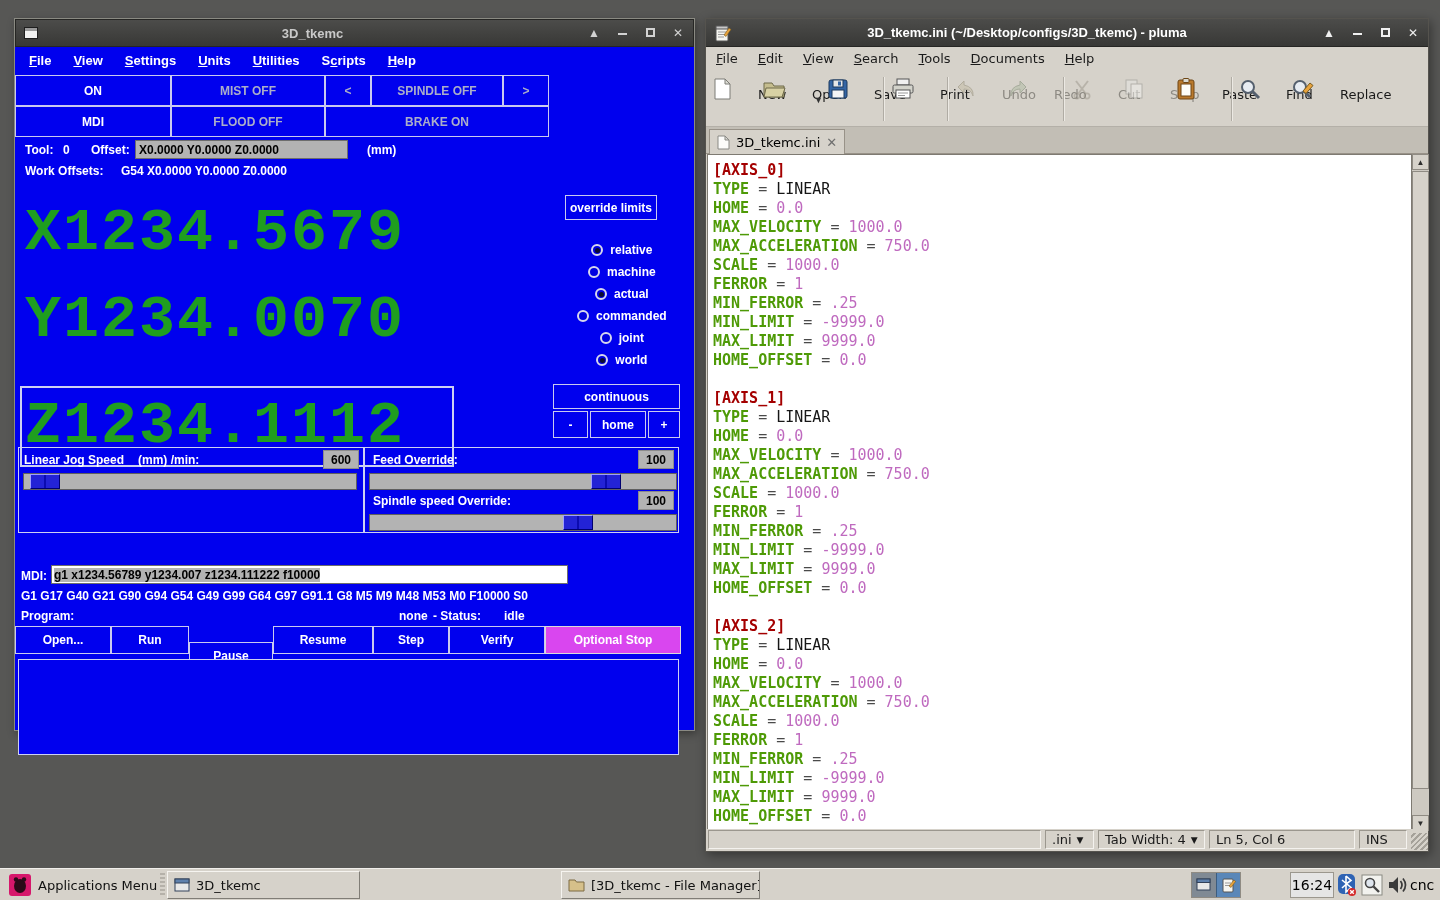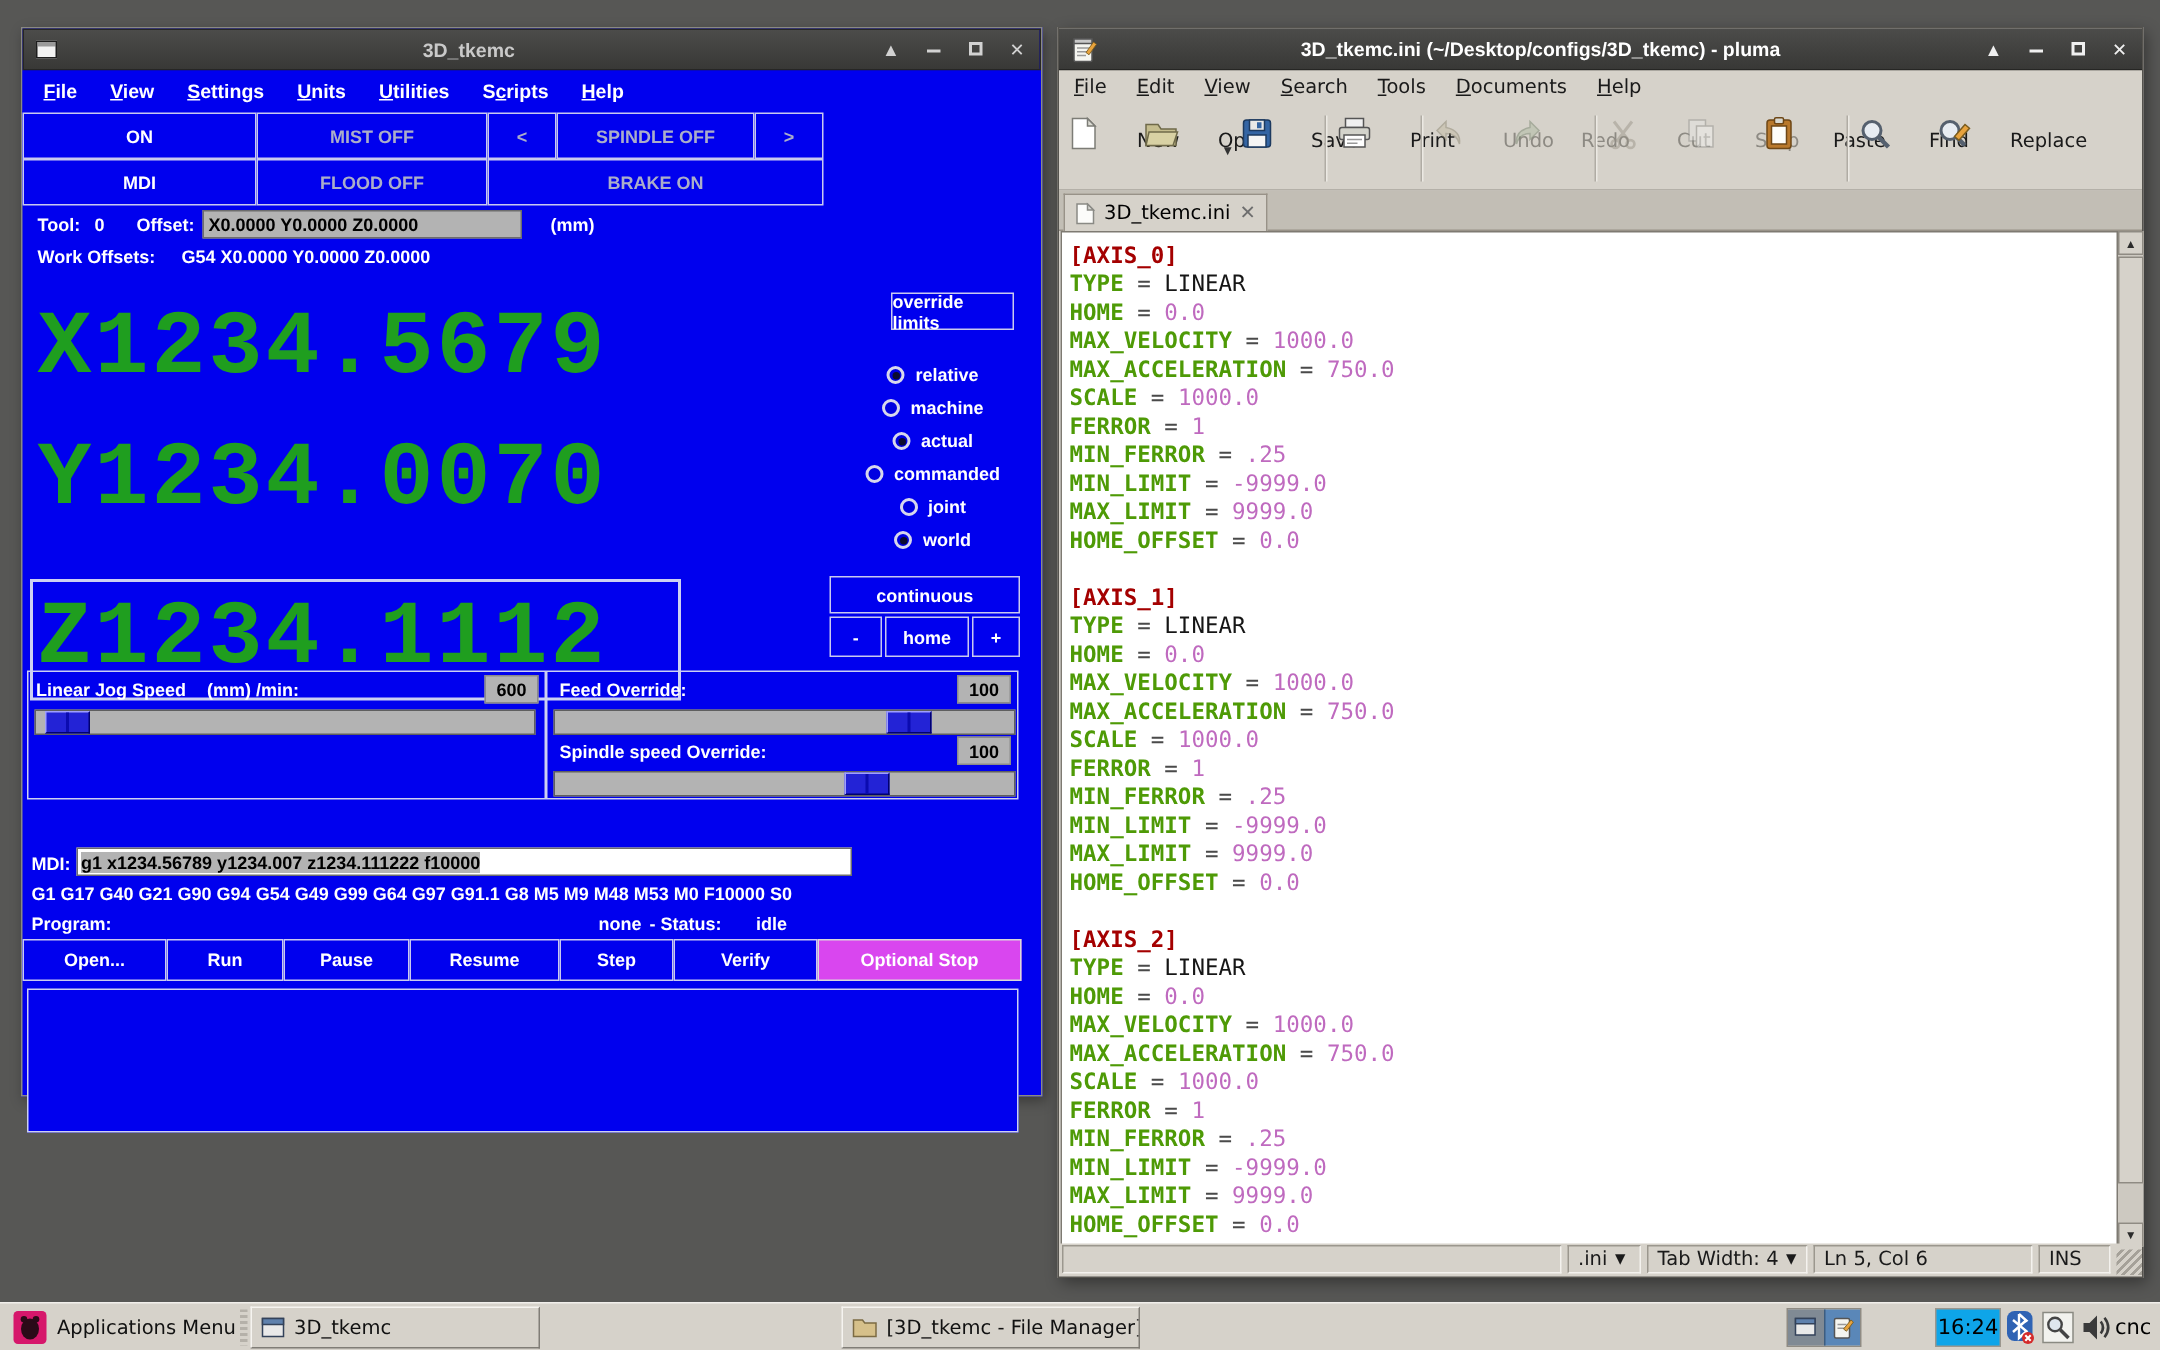--- a/index.html
+++ b/index.html
@@ -106,21 +106,21 @@
                background:repeating-linear-gradient(#b5b1a9 0 2px,#d6d2ca 2px 4px); }
   .taskbtn { position:absolute; top:2px; height:28px; background:#d6d2ca;
              border:1px solid; border-color:#f6f4f0 #807d76 #807d76 #f6f4f0;
              display:flex; align-items:center; gap:6px; padding:0 6px;
              font:13px "DejaVu Sans","Liberation Sans",sans-serif; color:#111; overflow:hidden; white-space:nowrap; }
   .taskbtn.active { background:#edeae5; border-color:#807d76 #f6f4f0 #f6f4f0 #807d76; }
   .pager { position:absolute; left:1191px; top:3px; height:26px; display:flex; border:1px solid #8f8b83; }
   .pager-cell { width:24px; height:24px; display:flex; align-items:center; justify-content:center; }
   .clockbox { position:absolute; left:1290px; top:3px; width:44px; height:26px; border:1px solid #9b978e;
               display:flex; align-items:center; justify-content:center;
-              font:14px "DejaVu Sans","Liberation Sans",sans-serif; color:#000; background:#0ea5e9; }
+              font:14px "DejaVu Sans","Liberation Sans",sans-serif; color:#000; background:#e5e5e5; }
   .tray { position:absolute; left:1336px; top:3px; height:26px; display:flex; align-items:center; gap:3px; }
   .cnc-label { position:absolute; left:1410px; top:0; height:32px; display:flex; align-items:center;
                font:14px "DejaVu Sans","Liberation Sans",sans-serif; color:#000; }
   u { text-decoration:underline; }
 </style>
 </head>
 <body>
 
 <div class="win tk-win">
   <div class="titlebar">
@@ -161,21 +161,21 @@
     <div class="tk-entry-gray" style="left:120px;top:93px;width:213px;height:19px;">X0.0000 Y0.0000 Z0.0000</div>
     <span class="tk-text" style="left:352px;top:96px;">(mm)</span>
     <span class="tk-text" style="left:10px;top:117px;">Work Offsets:</span>
     <span class="tk-text" style="left:106px;top:117px;">G54 X0.0000 Y0.0000 Z0.0000</span>
 
     <div class="dro-line" style="top:156px;">X1234.5679</div>
     <div class="dro-line" style="top:243px;">Y1234.0070</div>
     <div class="dro-zbox"></div>
     <div class="dro-line" style="top:349px;">Z1234.1112</div>
 
-    <div class="tk-btn" style="left:579px;top:148px;width:82px;height:25px;">override limits</div>
+    <div class="tk-btn" style="left:550px;top:148px;width:92px;height:25px;">override limits</div>
     <div id="coord-radios" style="position:absolute;left:562px;top:192px;display:flex;flex-direction:column;align-items:center;">
         <div class="radio-row sel">
           <span class="radio-ind">
             <span class="dot"></span>
           </span>
           <span class="lbl">relative</span>
         </div>
         <div class="radio-row">
           <span class="radio-ind"></span>
           <span class="lbl">machine</span>
@@ -235,21 +235,21 @@
     <span class="tk-text" style="left:6px;top:542px;">G1 G17 G40 G21 G90 G94 G54 G49 G99 G64 G97 G91.1 G8 M5 M9 M48 M53 M0 F10000 S0</span>
 
     <span class="tk-text" style="left:6px;top:562px;">Program:</span>
     <span class="tk-text" style="left:384px;top:562px;">none</span>
     <span class="tk-text" style="left:418px;top:562px;">- Status:</span>
     <span class="tk-text" style="left:489px;top:562px;">idle</span>
 
     <div id="prog-buttons" style="position:absolute;left:0;top:579px;width:666px;height:28px;display:flex;">
         <div class="tk-btn" style="position: relative; width: 96px; height: 28px; flex: 0 0 auto;">Open...</div>
         <div class="tk-btn" style="position: relative; width: 78px; height: 28px; flex: 0 0 auto;">Run</div>
-        <div class="tk-btn" style="position: relative; width: 84px; height: 28px; flex: 0 0 auto;">Pause</div>
+        <div class="tk-btn" style="position: relative; width: 84px; height: 28px; flex: 0 0 auto; margin-top: 16px;">Pause</div>
         <div class="tk-btn" style="position: relative; width: 100px; height: 28px; flex: 0 0 auto;">Resume</div>
         <div class="tk-btn" style="position: relative; width: 76px; height: 28px; flex: 0 0 auto;">Step</div>
         <div class="tk-btn" style="position: relative; width: 96px; height: 28px; flex: 0 0 auto;">Verify</div>
         <div class="tk-btn green" style="position: relative; width: 136px; height: 28px; flex: 0 0 auto;">Optional Stop</div>
       </div>
 
     <div class="msg-area" style="left:3px;top:612px;width:661px;height:96px;"></div>
   </div>
 </div>
 

